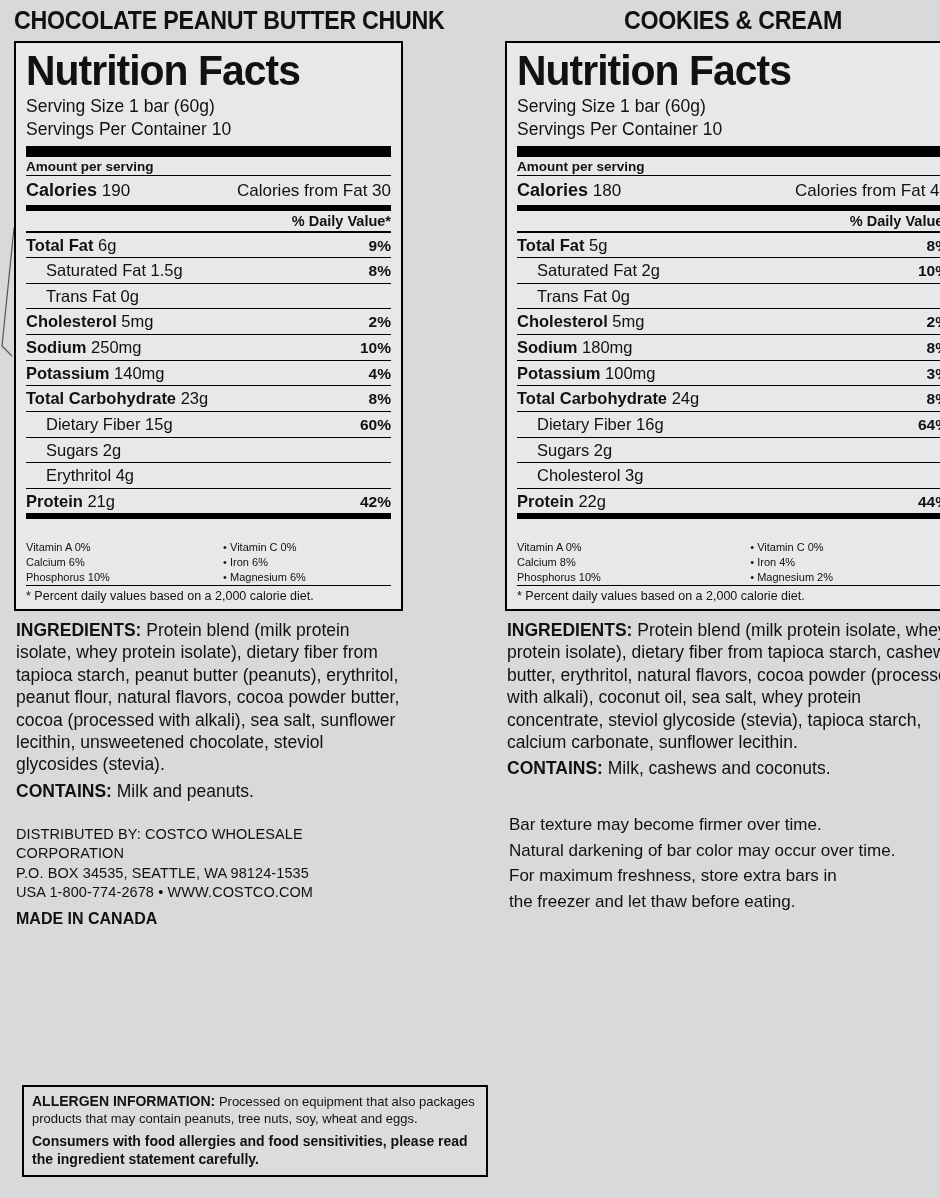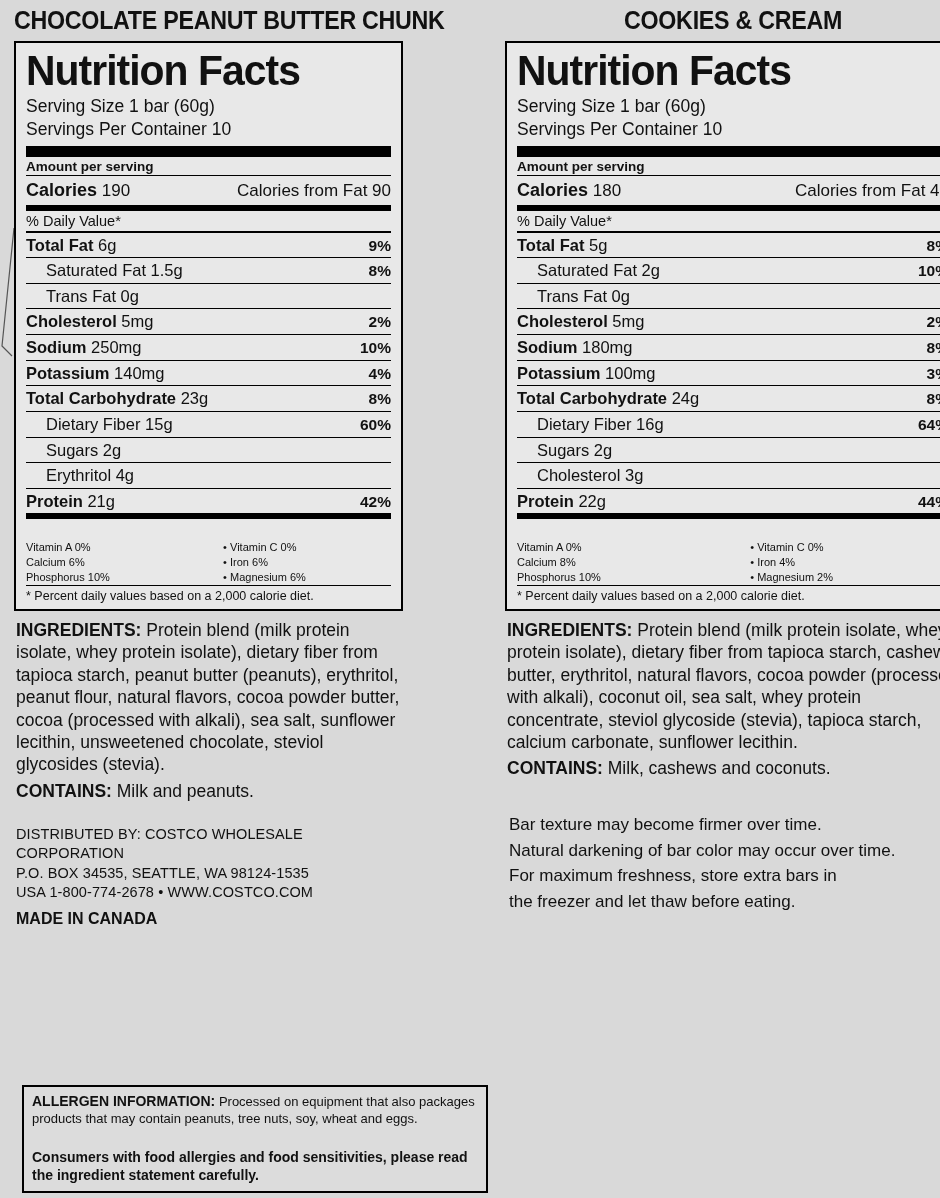--- a/index.html
+++ b/index.html
@@ -73,22 +73,22 @@
     justify-content: space-between;
     align-items: baseline;
     padding: 2px 0 2px 0;
     font-size: 16.5px;
     line-height: 1.25;
   }
   .amt { font-weight: bold; font-size: 13.5px; padding: 2px 0 1px 0; }
   .cal-row { font-size: 17px; padding: 3px 0 3px 0; }
   .cal-row b { font-size: 18px; }
   .dv-row {
-    text-align: left;
-    font-weight: normal;
+    text-align: right;
+    font-weight: bold;
     font-size: 14.5px;
     padding: 2px 0 2px 0;
   }
   .nf-row .lbl b { font-weight: bold; }
   .nf-row .pct { font-weight: bold; font-size: 15.5px; }
   .indent { padding-left: 20px; }
   .nf-vits {
     font-size: 11px;
     line-height: 1.35;
     padding-top: 21px;
@@ -141,21 +141,21 @@
     position: absolute;
     left: 22px;
     top: 1085px;
     width: 466px;
     border: 2px solid #000;
     padding: 6px 8px 7px 8px;
     background: #dcdcdc;
   }
   .allergen .l1 { font-size: 13px; line-height: 1.28; }
   .allergen .l1 b { font-weight: bold; font-size: 14px; }
-  .allergen .l2 { font-weight: bold; font-size: 14px; line-height: 1.3; margin-top: 20px; }
+  .allergen .l2 { font-weight: bold; font-size: 14px; line-height: 1.3; margin-top: 4px; }
   .hairline {
     position: absolute;
     left: 0; top: 228px;
     width: 18px; height: 130px;
     pointer-events: none;
   }
 </style>
 </head>
 <body>
 
@@ -170,21 +170,21 @@
 
     <div class="nf">
       <div class="nf-title">Nutrition Facts</div>
       <div class="nf-serving">Serving Size 1 bar (60g)</div>
       <div class="nf-serving">Servings Per Container 10</div>
       <div class="bar-thick"></div>
       <div class="amt">Amount per serving</div>
       <div class="rule-1"></div>
       <div class="nf-row cal-row">
         <span><b>Calories</b>&nbsp;<span>190</span></span>
-        <span>Calories from Fat 90</span>
+        <span>Calories from Fat 30</span>
       </div>
       <div class="rule-6"></div>
       <div class="dv-row">% Daily Value*</div>
       <div class="rule-2"></div>
 
       <div>
           <div class="nf-row">
             <span class="lbl"><b>Total Fat</b> 6g</span>
             <span class="pct">9%</span>
           </div>

